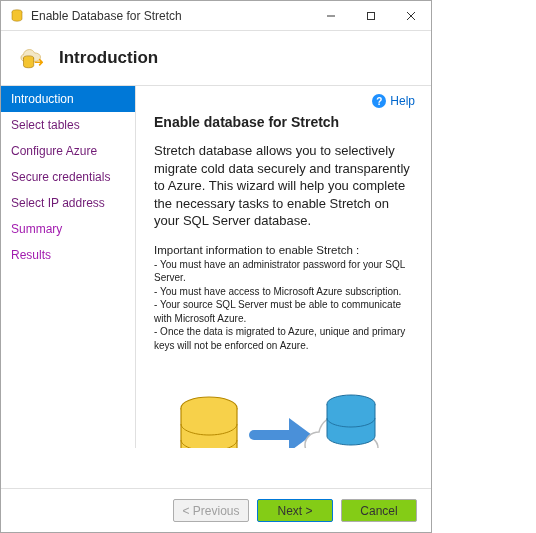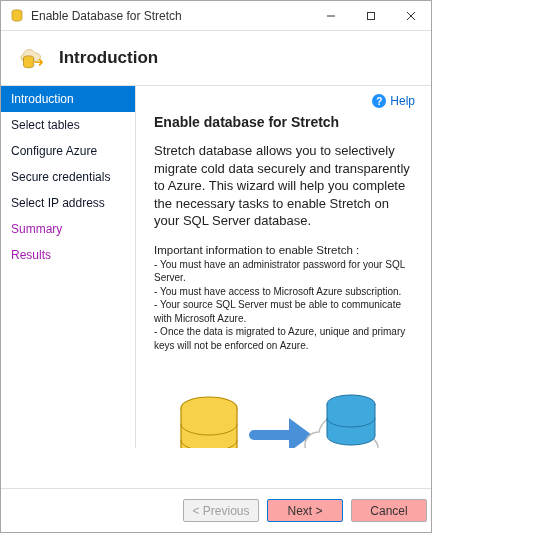--- a/index.html
+++ b/index.html
@@ -10,33 +10,33 @@
   .title-text { flex: 1; font-size: 12px; color: #333; }
   .win-controls { display: flex; }
   .win-btn { width: 40px; height: 29px; display: flex; align-items: center; justify-content: center; color: #555; font-size: 14px; }
   .header { height: 55px; display: flex; align-items: center; padding: 0 14px; border-bottom: 1px solid #e0e0e0; }
   .header-icon { width: 34px; height: 34px; margin-right: 10px; }
   .header-title { font-size: 17px; font-weight: 600; color: #222; }
   .body { flex: 1; display: flex; min-height: 0; }
   .sidebar { width: 135px; border-right: 1px solid #e0e0e0; padding-top: 0; }
   .side-item { padding: 6px 10px; font-size: 12px; cursor: pointer; }
   .side-item.active { background: #0078d7; color: #fff; }
-  .side-item.link { color: #0f172a; }
+  .side-item.link { color: #701a75; }
   .side-item.plain { color: #a21caf; }
   .content { flex: 1; padding: 10px 18px 10px 18px; position: relative; overflow: hidden; }
   .help { position: absolute; top: 8px; right: 16px; color: #0066cc; font-size: 12px; display: flex; align-items: center; gap: 4px; }
   .help-icon { display:inline-flex; width:14px; height:14px; border-radius:50%; background:#1e90ff; color:#fff; align-items:center; justify-content:center; font-size:10px; font-weight:bold; }
   .c-title { font-size: 14px; font-weight: 600; margin-top: 18px; margin-bottom: 12px; }
   .c-para { font-size: 13px; line-height: 1.35; margin-bottom: 14px; }
   .c-sub { font-size: 11.5px; margin-bottom: 2px; }
   .c-list { font-size: 10px; line-height: 1.35; }
   .illustration { margin: 28px auto 20px auto; width: 260px; height: 120px; display:block; }
   .begin-text { font-size: 11.5px; margin-top: 6px; margin-bottom: 10px; }
-  .footer { height: 44px; border-top: 1px solid #e0e0e0; display: flex; align-items: center; justify-content: flex-end; padding: 0 4px; gap: 8px; margin-top: 40px; }
-  .btn { min-width: 76px; height: 23px; font-size: 12px; border: 1px solid #adadad; background: #fca5a5; color: #333; display:flex; align-items:center; justify-content:center; border-radius:2px; cursor:pointer; }
+  .footer { height: 44px; border-top: 1px solid #e0e0e0; display: flex; align-items: center; justify-content: flex-end; padding: 0 14px; gap: 8px; margin-top: 40px; }
+  .btn { min-width: 76px; height: 23px; font-size: 12px; border: 1px solid #adadad; background: #84cc16; color: #333; display:flex; align-items:center; justify-content:center; border-radius:2px; cursor:pointer; }
   .btn:disabled, .btn.disabled { color: #a0a0a0; cursor: default; background:#f1f1f1; }
   .btn.primary { border-color: #0078d7; }
 </style>
 </head>
 <body>
 
 <div class="window">
 
   <div class="titlebar">
     <span class="title-icon">

